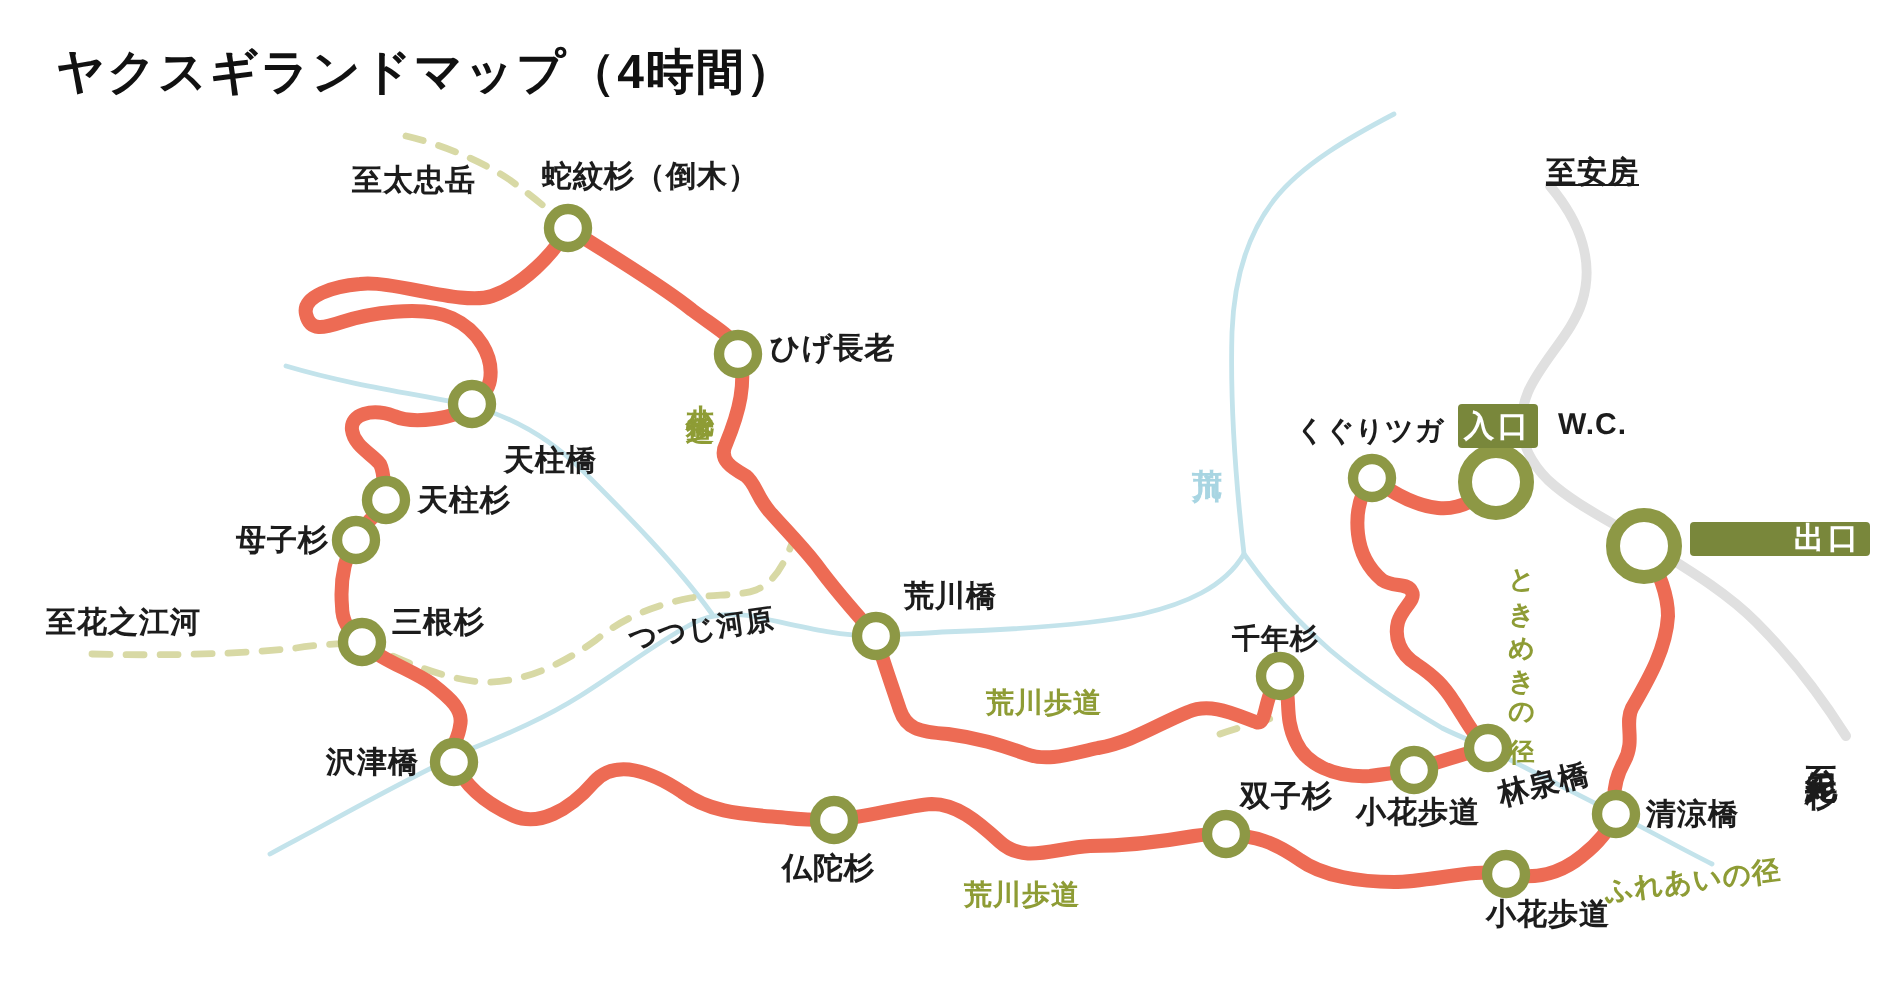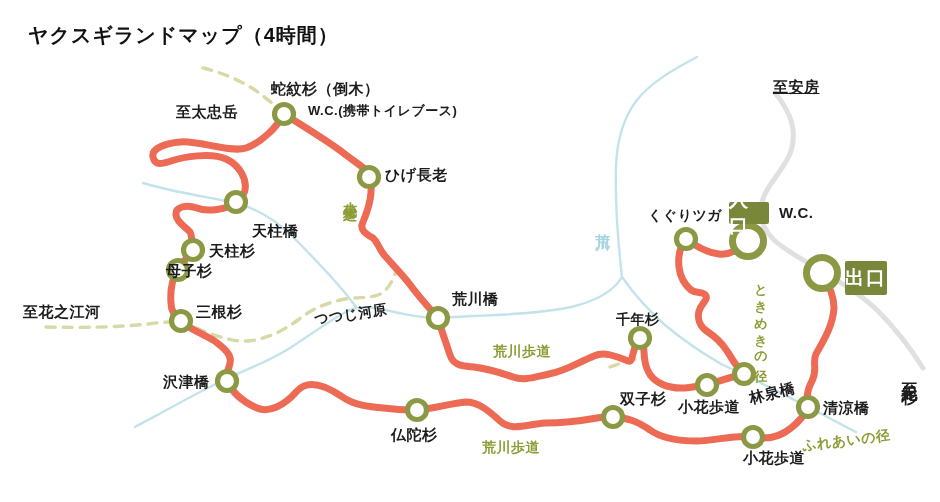--- a/index.html
+++ b/index.html
@@ -11,30 +11,30 @@
   .road{stroke:var(--road);stroke-width:5;fill:none;stroke-linecap:round;}
   .river{stroke:var(--river);stroke-width:2.4;fill:none;stroke-linecap:round;}
   .dashedtrail{stroke:var(--dashed);stroke-width:3.4;fill:none;stroke-dasharray:9 8;stroke-linecap:round;}
   .route{stroke:var(--route);stroke-width:7;fill:none;stroke-linecap:round;stroke-linejoin:round;}
   .node{fill:#fff;stroke:var(--node);stroke-width:5.2;}
   .bignode{fill:#fff;stroke:var(--node);stroke-width:7;}
   .lbl{
     position:absolute;white-space:nowrap;color:#1c1c1c;font-weight:700;
     font-size:15px;line-height:1.1;letter-spacing:0.5px;
   }
-  .title{font-size:20px;letter-spacing:1px;color:#111;}
+  .title{font-size:24px;letter-spacing:1px;color:#111;}
   .small{font-size:13px;}
   .sz14{font-size:14px;}
   .green{color:var(--trail_text);font-size:14px;}
   .blue{color:var(--river_text);}
   .vert{writing-mode:vertical-rl;text-orientation:upright;letter-spacing:2px;}
   .badge{
     position:absolute;background:var(--badge);color:#fff;font-weight:700;
     display:flex;align-items:center;justify-content:center;
-    font-size:19px;letter-spacing:2px;border-radius:2px;
+    font-size:15px;letter-spacing:2px;border-radius:2px;
   }
 </style>
 </head>
 <body>
 
 <div id="stage">
 
   <svg id="map-svg" viewBox="0 0 940 502">
 
     <path class="road" d="M 775,93 C 791,112 797,132 791,151 C 786,167 771,180 764,196 C 757,213 762,228 774,240 C 787,252 804,260 822,271 C 841,283 862,295 878,311 C 895,328 911,349 923,368"></path>
@@ -69,31 +69,30 @@
     <circle class="node" cx="808" cy="407" r="9.5"></circle>
     <circle class="node" cx="753" cy="437" r="9.5"></circle>
     <circle class="node" cx="686" cy="239" r="9.5"></circle>
 
     <circle class="bignode" cx="748" cy="241" r="15.5"></circle>
     <circle class="bignode" cx="822" cy="273" r="15.5"></circle>
   </svg>
 
   <div class="lbl title" style="left:28px;top:24px;">ヤクスギランドマップ（4時間）</div>
 
-  <div class="lbl" style="left:176px;top:83px;margin-top:21px;">至太忠岳</div>
+  <div class="lbl" style="left:176px;top:83px;">至太忠岳</div>
   <div class="lbl" style="left:23px;top:304px;">至花之江河</div>
   <div class="lbl" style="left:773px;top:79px;text-decoration:underline;">至安房</div>
   <div class="lbl vert" style="left:901px;top:370px;font-size:16px;">至紀元杉</div>
 
   <div class="lbl" style="left:271px;top:81px;">蛇紋杉（倒木）</div>
-  <div class="lbl small" style="left:308px;top:104px;">W.C.(携帯トイレブース)</div>
   <div class="lbl" style="left:385px;top:167px;">ひげ長老</div>
   <div class="lbl" style="left:252px;top:195px;margin-top:28px;">天柱橋</div>
   <div class="lbl" style="left:209px;top:243px;">天柱杉</div>
-  <div class="lbl" style="left:118px;top:263px;margin-left:48px;">母子杉</div>
+  <div class="lbl" style="left:118px;top:263px;">母子杉</div>
   <div class="lbl" style="left:196px;top:304px;">三根杉</div>
   <div class="lbl sz14" style="left:314px;top:307px;transform:rotate(-8deg);">つつじ河原</div>
   <div class="lbl" style="left:452px;top:291px;">荒川橋</div>
   <div class="lbl" style="left:163px;top:374px;">沢津橋</div>
   <div class="lbl" style="left:391px;top:427px;">仏陀杉</div>
   <div class="lbl" style="left:620px;top:391px;">双子杉</div>
   <div class="lbl sz14" style="left:616px;top:312px;">千年杉</div>
   <div class="lbl" style="left:678px;top:399px;">小花歩道</div>
   <div class="lbl" style="left:749px;top:385px;transform:rotate(-14deg);">林泉橋</div>
   <div class="lbl" style="left:823px;top:400px;">清涼橋</div>
@@ -104,15 +103,15 @@
 
   <div class="lbl green vert" style="left:342px;top:191px;">小花歩道</div>
   <div class="lbl green" style="left:493px;top:344px;">荒川歩道</div>
   <div class="lbl green" style="left:482px;top:440px;">荒川歩道</div>
   <div class="lbl green vert" style="left:753px;top:275px;font-size:13px;">ときめきの径</div>
   <div class="lbl green" style="left:802px;top:433px;transform:rotate(-7deg);">ふれあいの径</div>
 
   <div class="lbl blue vert" style="left:594px;top:222px;">荒川</div>
 
   <div class="badge" style="left:729px;top:202px;width:40px;height:22px;">入口</div>
-  <div class="badge" style="left:845px;top:261px;width:42px;height:34px;">出口</div>
+  <div class="badge" style="left:845px;top:261px;width:42px;height:17px;padding-left:48px;">出口</div>
 
 </div>
 
 </body></html>

